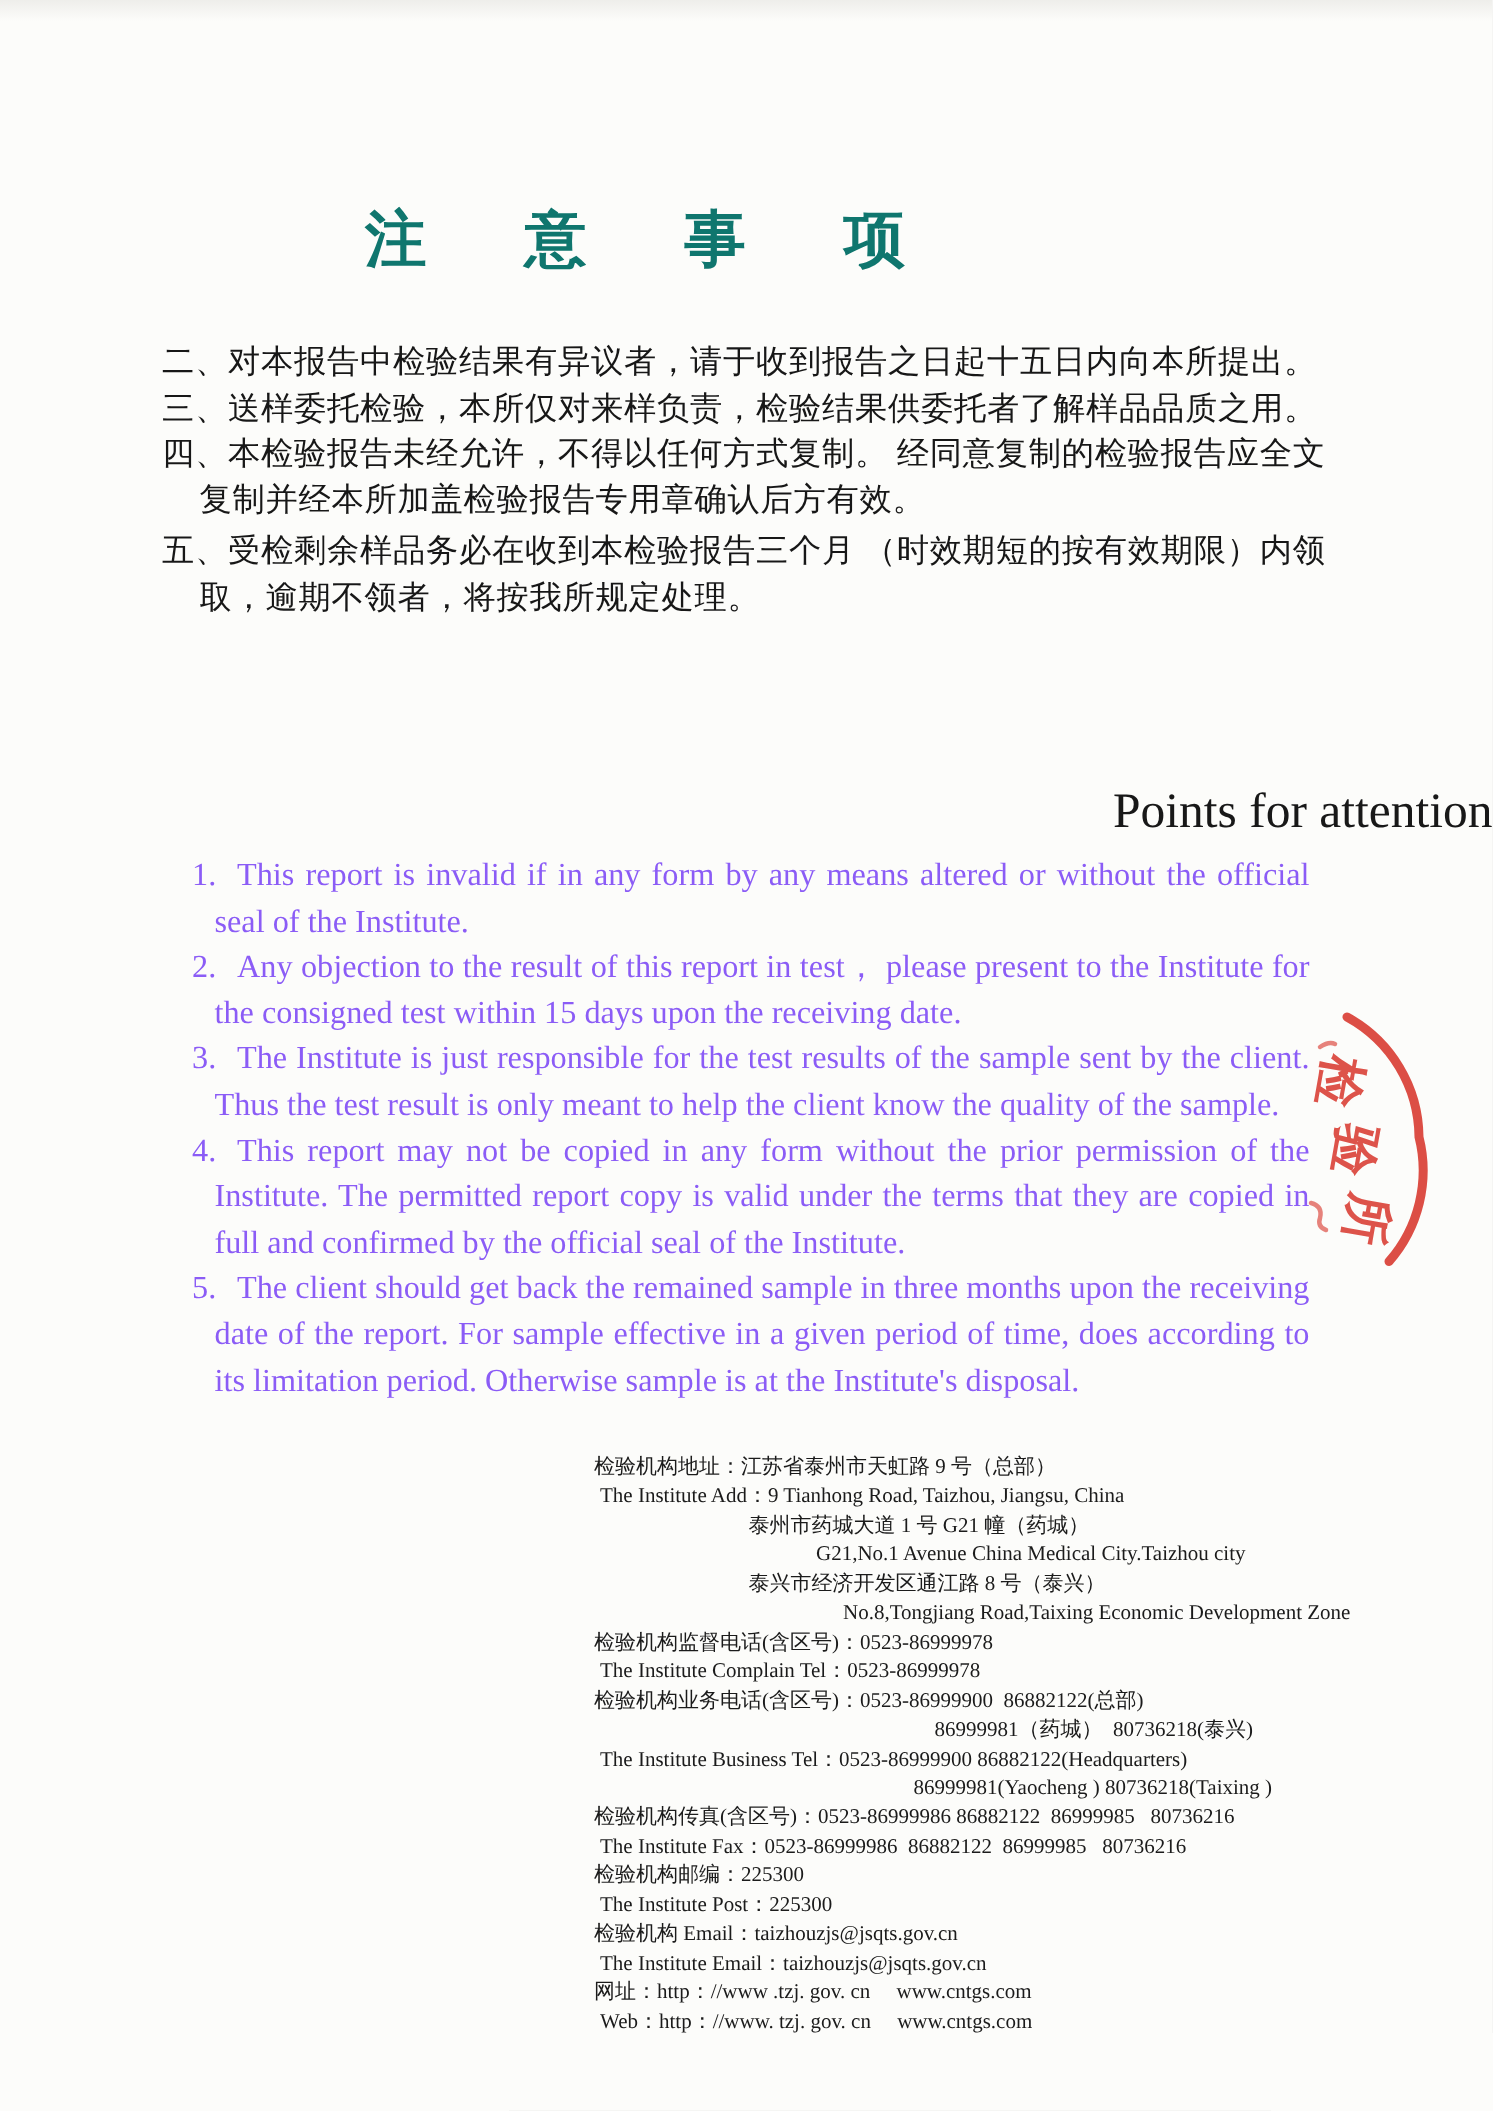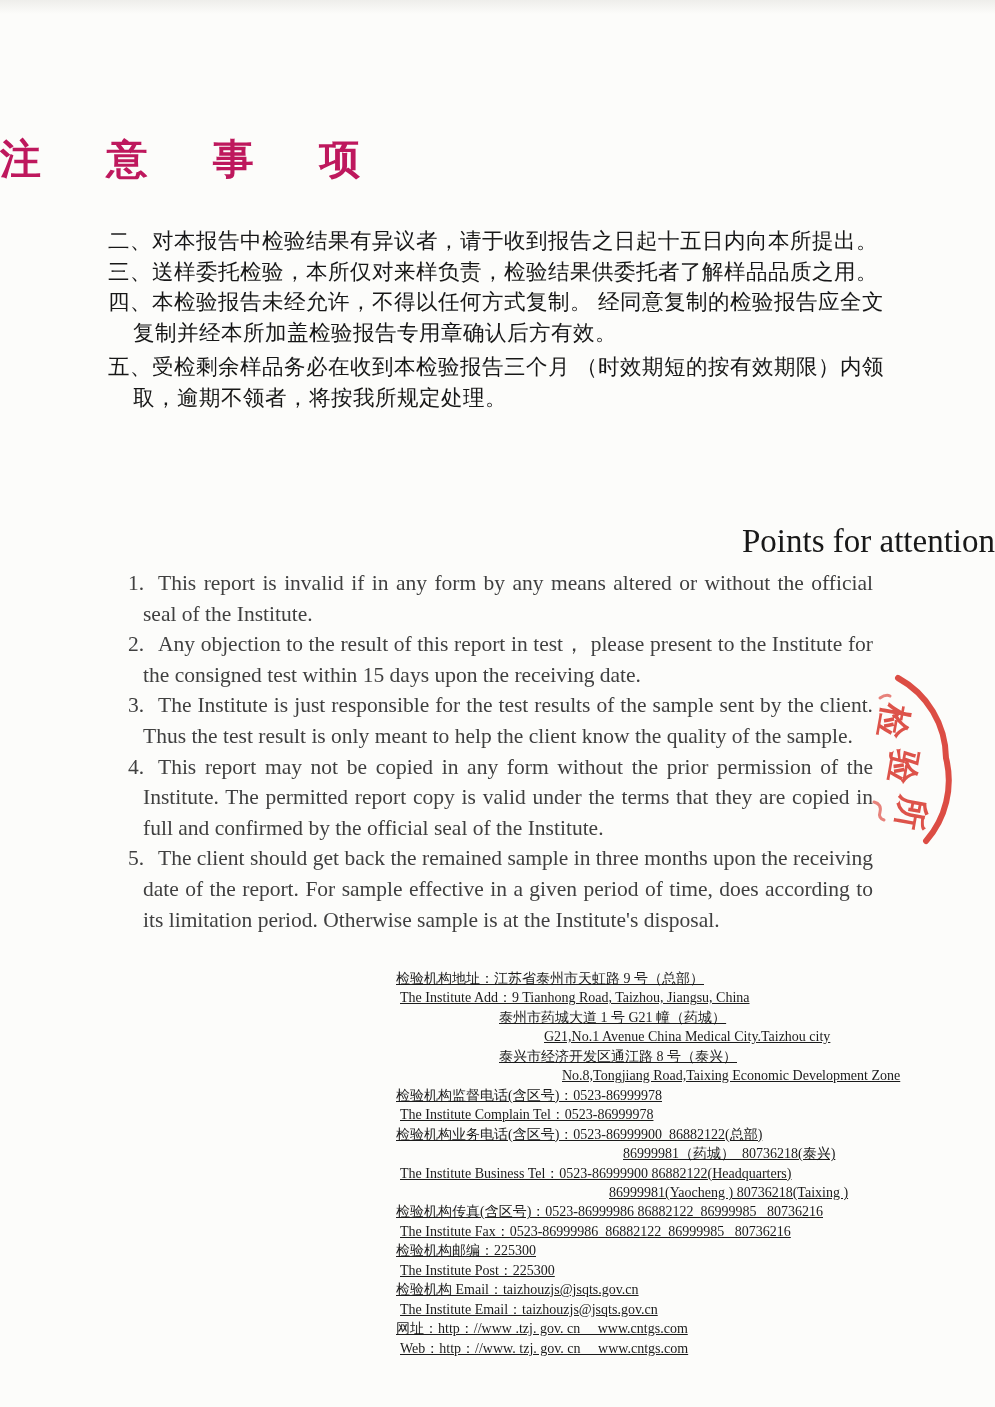--- a/index.html
+++ b/index.html
@@ -17,25 +17,26 @@
     overflow:hidden;
   }
   .scan-edge {
     position:absolute; left:0; top:0; width:995px; height:14px;
     background:linear-gradient(#e3e2de, rgba(252,252,250,0));
     opacity:.55;
   }
   
   .cn-title {
     position:absolute; top:132px; left:0; width:874px;
+    text-align:center;
     font-family:"Liberation Sans","DejaVu Sans",sans-serif;
     font-weight:700;
     font-size:41px;
     letter-spacing:27px;
-    color:#be185d;
+    color:#0f766e;
     white-space:nowrap;
   }
   
   .cn-list {
     position:absolute; top:226px; left:108px; width:782px;
     font-size:21.5px; line-height:30.6px;
     color:#171717;
     letter-spacing:0.5px;
   }
   .cn-item { padding-left:25px; text-indent:-25px; }
@@ -45,32 +46,32 @@
     position:absolute; top:523px; left:0; width:995px;
     text-align:right;
     font-size:33px;
     color:#181818;
   }
   
   .en-list {
     position:absolute; top:568px; left:128px; width:745px;
     font-size:21.5px; line-height:30.6px;
     text-align:justify;
-    color:#404040;
+    color:#8b5cf6;
   }
   .en-item { padding-left:15px; text-indent:-15px; }
   .en-item .num { display:inline-block; width:30px; text-indent:0; }
   
   .footer {
     position:absolute; top:969px; left:396px; width:520px;
     font-size:14px; line-height:19.45px;
     color:#1b1b1b;
     white-space:nowrap;
   }
-  .f-line { white-space:pre;text-decoration:underline; }
+  .f-line { white-space:pre; }
   
   .seal {
     position:absolute; left:850px; top:660px; width:150px; height:200px;
     pointer-events:none;
   }
 </style>
 </head>
 <body>
 
 <div class="page">

